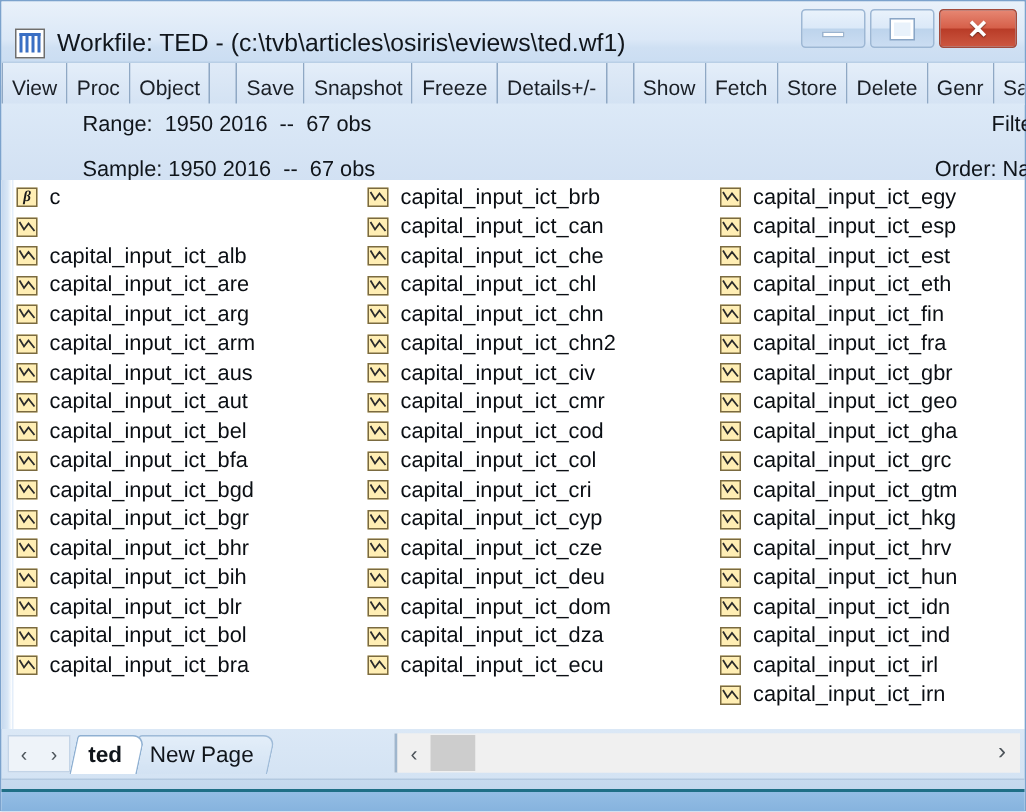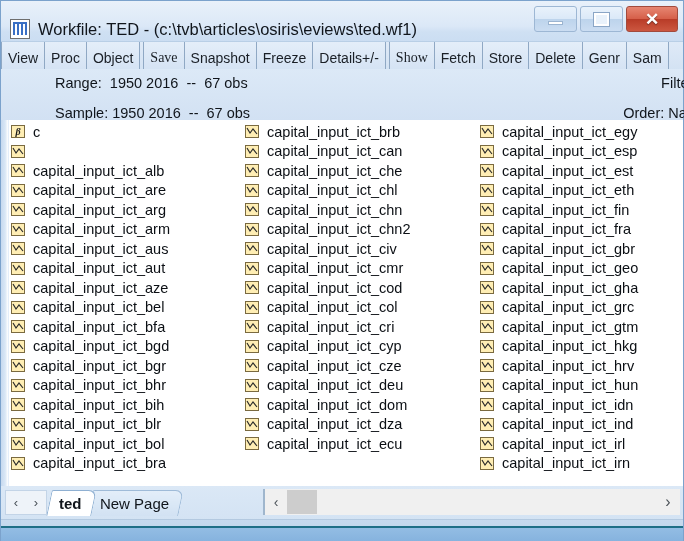--- a/index.html
+++ b/index.html
@@ -118,21 +118,21 @@
     justify-content: center;
     padding: 16px 6px;
     font-size: 14px;
     color: #1a1f26;
     border-right: 1px solid #8fa8c4;
     background: linear-gradient(to bottom, #e4eef9 0%, #d2e1f3 100%);
     white-space: nowrap;
     box-sizing: border-box;
   }
   .tbtn:first-child { border-left: 1px solid #8fa8c4; }
-  .tbtn.gap { margin-left: 3px; border-left: 1px solid #8fa8c4; font-family: Liberation Serif, serif; }
+  .tbtn.gap { margin-left: 17px; border-left: 1px solid #8fa8c4; }
 
   
   .infostrip {
     position: absolute;
     left: 1px; top: 69px;
     width: 682px; height: 51px;
     background: linear-gradient(to bottom, #dce9f7 0%, #d2e1f3 100%);
     border-bottom: 1px solid #aac2dc;
   }
   .inforow {
@@ -449,28 +449,20 @@
             </svg>
           </span>
           <span class="iname">capital_input_ict_aut</span>
         </div>
         <div class="item">
           <span class="ico series">
             <svg width="12" height="11" viewBox="0 0 12 11">
               <polyline points="1,2 4,7 7,3 11,8" fill="none" stroke="#2b2b2b" stroke-width="1.2"></polyline>
             </svg>
           </span>
-          <span class="iname">capital_input_ict_aze</span>
-        </div>
-        <div class="item">
-          <span class="ico series">
-            <svg width="12" height="11" viewBox="0 0 12 11">
-              <polyline points="1,2 4,7 7,3 11,8" fill="none" stroke="#2b2b2b" stroke-width="1.2"></polyline>
-            </svg>
-          </span>
           <span class="iname">capital_input_ict_bel</span>
         </div>
         <div class="item">
           <span class="ico series">
             <svg width="12" height="11" viewBox="0 0 12 11">
               <polyline points="1,2 4,7 7,3 11,8" fill="none" stroke="#2b2b2b" stroke-width="1.2"></polyline>
             </svg>
           </span>
           <span class="iname">capital_input_ict_bfa</span>
         </div>

